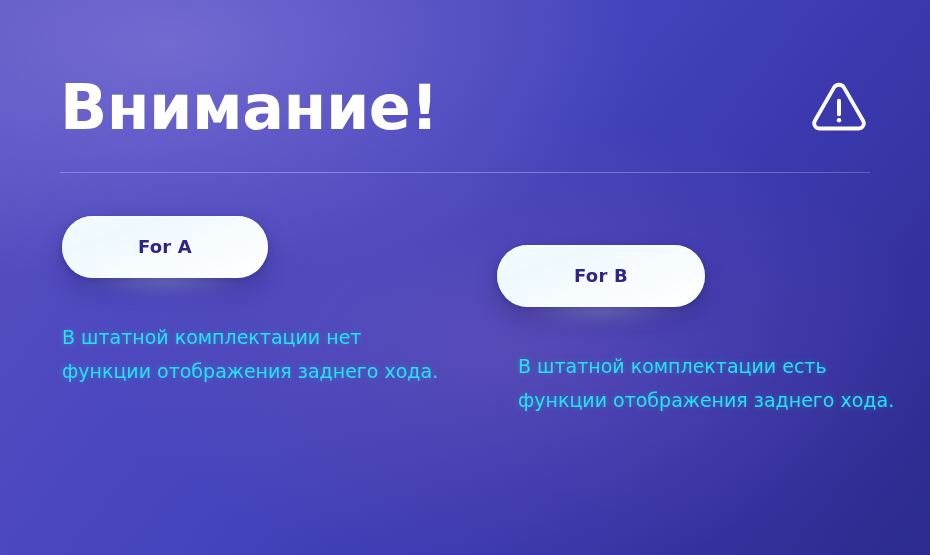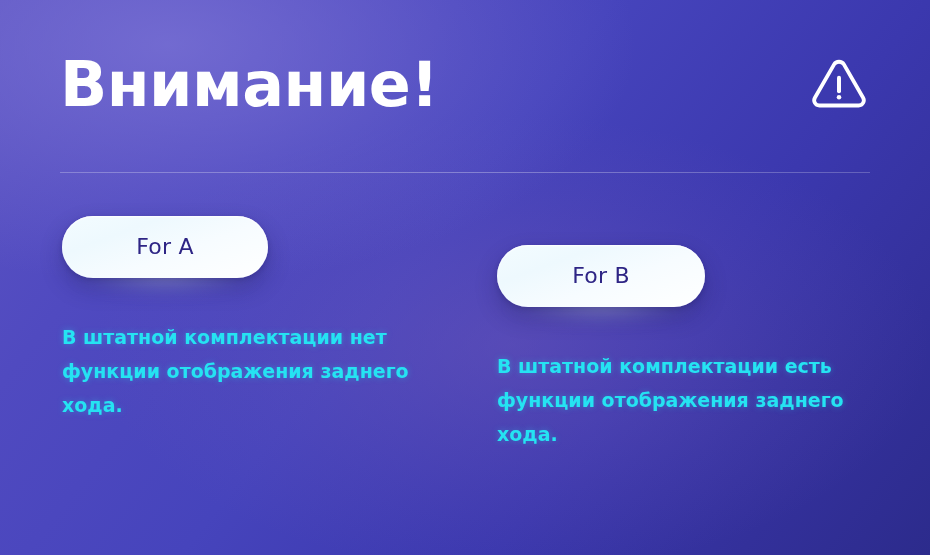--- a/index.html
+++ b/index.html
@@ -34,21 +34,21 @@
           #4644bc 45%,
           #3b38ae 68%,
           #33309a 86%,
           #2c2b8c 100%);
   }
 
   
   .title-row {
     position: absolute;
     left: 60px;
-    top: 46px;
+    top: 69px;
     width: 810px;
     height: 78px;
     display: flex;
     align-items: center;
     justify-content: space-between;
   }
 
   .page-title {
     margin: 0;
     color: #ffffff;
@@ -139,40 +139,40 @@
       inset 0 1px 2px rgba(255,255,255,0.95);
     cursor: pointer;
     padding: 0;
   }
 
   .pill.pill-a { width: 206px; }
   .pill.pill-b { width: 208px; margin-top: 29px; }
 
   .pill-label {
     color: #2e2585;
-    font-size: 22px;
-    font-weight: 400;
+    font-size: 18px;
+    font-weight: 700;
     letter-spacing: 0.2px;
     line-height: 1;
     font-family: "DejaVu Sans", sans-serif;
   }
 
   
   .body-text {
     margin: 0;
     color: #25e3f2;
     font-size: 19px;
     line-height: 34px;
-    font-weight: 700;
+    font-weight: 400;
     font-family: "DejaVu Sans", sans-serif;
     text-shadow: 0 0 6px rgba(40,220,245,0.35);
   }
 
   .col-a .body-text { margin-top: 42px; width: 380px; }
-  .col-b .body-text { margin-top: 42px; width: 385px; }
+  .col-b .body-text { margin-top: 42px; width: 385px; margin-left: 21px; }
 </style>
 </head>
 <body>
 
 <div class="slide">
 
   <div class="title-row">
     <h1 class="page-title">Внимание!</h1>
 
     <svg class="warning-icon" viewBox="0 0 64 64" fill="none" xmlns="http://www.w3.org/2000/svg" aria-hidden="true">

